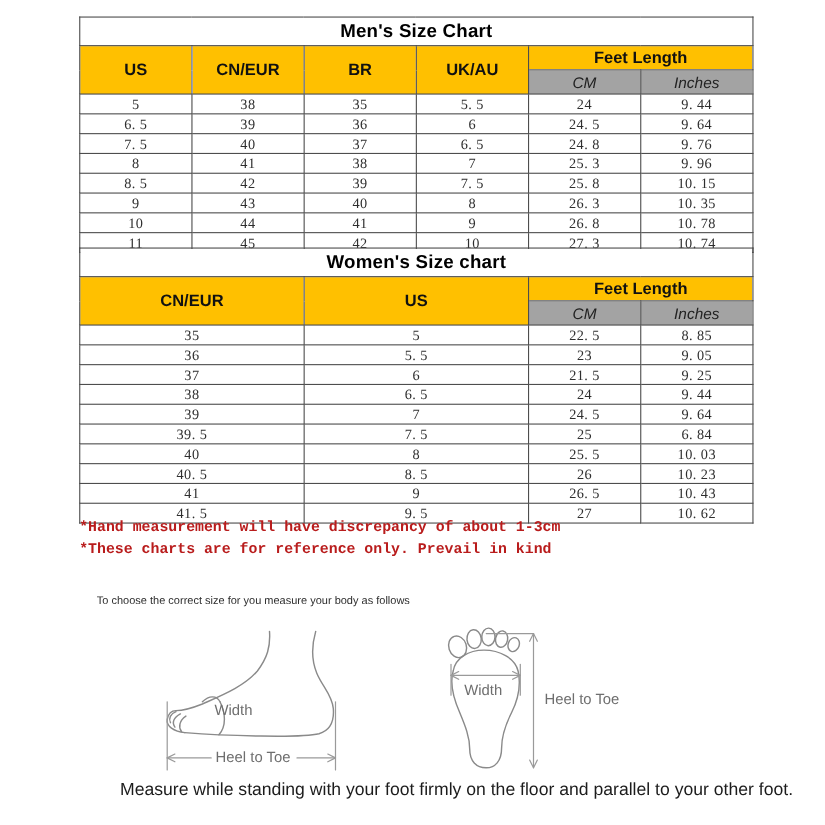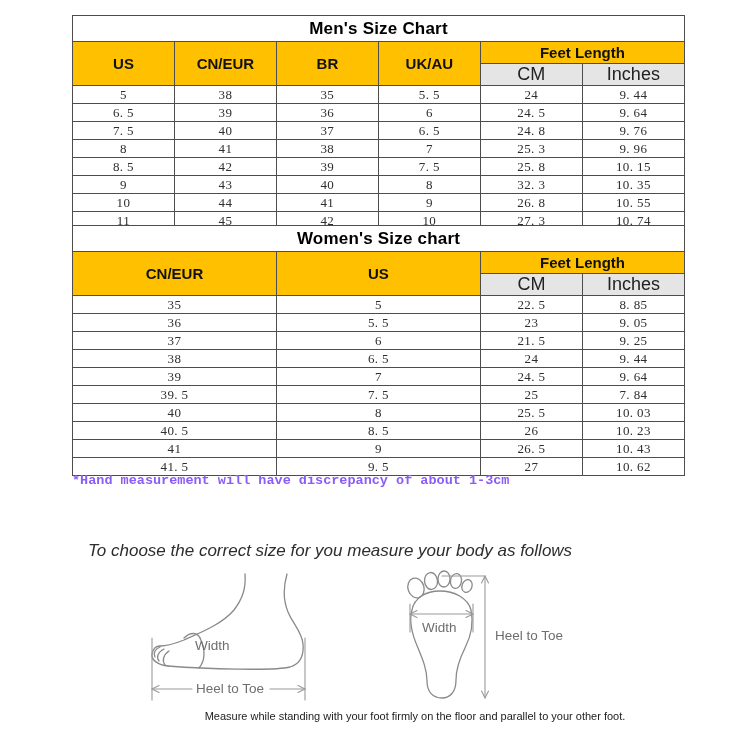--- a/index.html
+++ b/index.html
@@ -24,58 +24,58 @@
   .tbl-title {
     height:25px; background:#ffffff; color:#000;
     font-size:17px; font-weight:bold; letter-spacing:0.2px;
   }
   .col-head {
     background:#FFC000; color:#111;
     font-size:15px; font-weight:bold;
   }
   .feet-head  { height:21px; }
   .sub-head {
-    height:21px; background:#e5e5e5; color:#222;
-    font-size:18px; font-weight:normal;
+    height:21px; background:#a3a3a3; color:#222;
+    font-size:14px; font-weight:normal;font-style:italic;
   }
   .size-table tbody td {
     height:17px; color:#2e2e2e;
     font-family:"Liberation Serif", serif;
     font-size:13px; letter-spacing:0.4px;
   }
 
   
   .notes {
     position:absolute; left:72px; top:471px;
     font-family:"Liberation Mono", monospace;
-    font-weight:bold; font-size:13.5px; color:#8b5cf6;
+    font-weight:bold; font-size:13.5px; color:#b91c1c;
     line-height:20px; letter-spacing:0px;
   }
 
   
   .howto-title {
     position:absolute; left:88px; top:510px;
     font-size:20px; color:#3c3c3c;
   }
   .howto-sub {
     position:absolute; left:88px; top:541px;
-    font-size:17px; color:#2d2d2d;font-style:italic;
+    font-size:10px; color:#2d2d2d;
   }
 
   .diagram { position:absolute; }
   .diagram svg { display:block; }
   .diag-label {
     position:absolute; color:#6e6e6e; font-size:13.5px; white-space:nowrap;
   }
   .diagram-side { left:146px; top:572px; width:170px; height:132px; }
   .diagram-top  { left:400px; top:570px; width:185px; height:135px; }
 
   .caption {
     position:absolute; left:80px; right:0; top:710px;
-    text-align:center; font-size:11px; color:#1c1c1c;
+    text-align:center; font-size:16px; color:#1c1c1c;
   }
 </style>
 </head>
 <body>
 
 <div class="page">
 
   <table class="size-table men">
     <colgroup>
       <col style="width:16.66%">
@@ -140,30 +140,30 @@
           <td>39</td>
           <td>7. 5</td>
           <td>25. 8</td>
           <td>10. 15</td>
         </tr>
         <tr>
           <td>9</td>
           <td>43</td>
           <td>40</td>
           <td>8</td>
-          <td>32. 3</td>
+          <td>26. 3</td>
           <td>10. 35</td>
         </tr>
         <tr>
           <td>10</td>
           <td>44</td>
           <td>41</td>
           <td>9</td>
           <td>26. 8</td>
-          <td>10. 55</td>
+          <td>10. 78</td>
         </tr>
         <tr>
           <td>11</td>
           <td>45</td>
           <td>42</td>
           <td>10</td>
           <td>27. 3</td>
           <td>10. 74</td>
         </tr>
       </tbody>
@@ -218,21 +218,21 @@
         <tr>
           <td>39</td>
           <td>7</td>
           <td>24. 5</td>
           <td>9. 64</td>
         </tr>
         <tr>
           <td>39. 5</td>
           <td>7. 5</td>
           <td>25</td>
-          <td>7. 84</td>
+          <td>6. 84</td>
         </tr>
         <tr>
           <td>40</td>
           <td>8</td>
           <td>25. 5</td>
           <td>10. 03</td>
         </tr>
         <tr>
           <td>40. 5</td>
           <td>8. 5</td>
@@ -249,20 +249,21 @@
           <td>41. 5</td>
           <td>9. 5</td>
           <td>27</td>
           <td>10. 62</td>
         </tr>
       </tbody>
   </table>
 
   <div class="notes">
     <div>*Hand measurement will have discrepancy of about 1-3cm</div>
+    <div>*These charts are for reference only. Prevail in kind</div>
   </div>
 
   <div class="howto-sub">To choose the correct size for you measure your body as follows</div>
 
   <div class="diagram diagram-side">
     <svg width="170" height="132" viewBox="0 0 170 132" fill="none" stroke="#8a8a8a" stroke-width="1.3" stroke-linecap="round">
 
       <path d="M 141 2 C 137 16 137 28 142 40 C 147 52 156 60 157 72 C 158 84 154 92 144 95 C 128 99 60 97 22 94"></path>
 
       <path d="M 22 94 C 12 93 5 88 6 82 C 7 77 10 74 14 74"></path>

